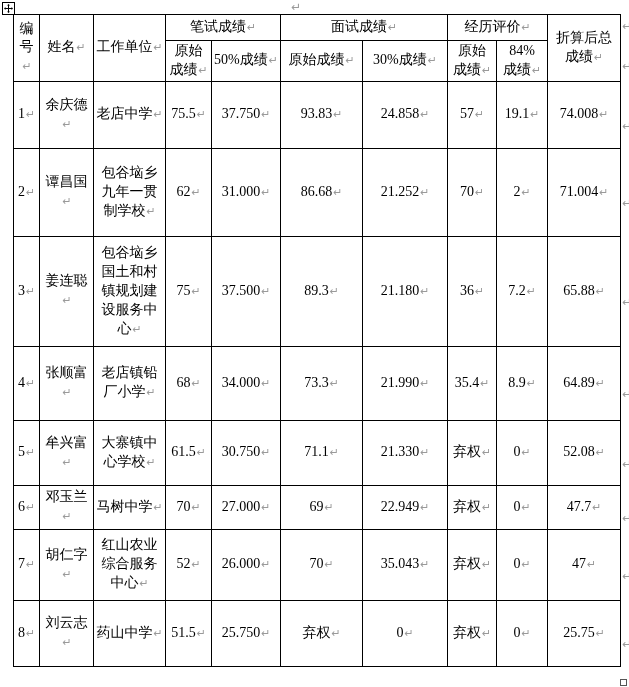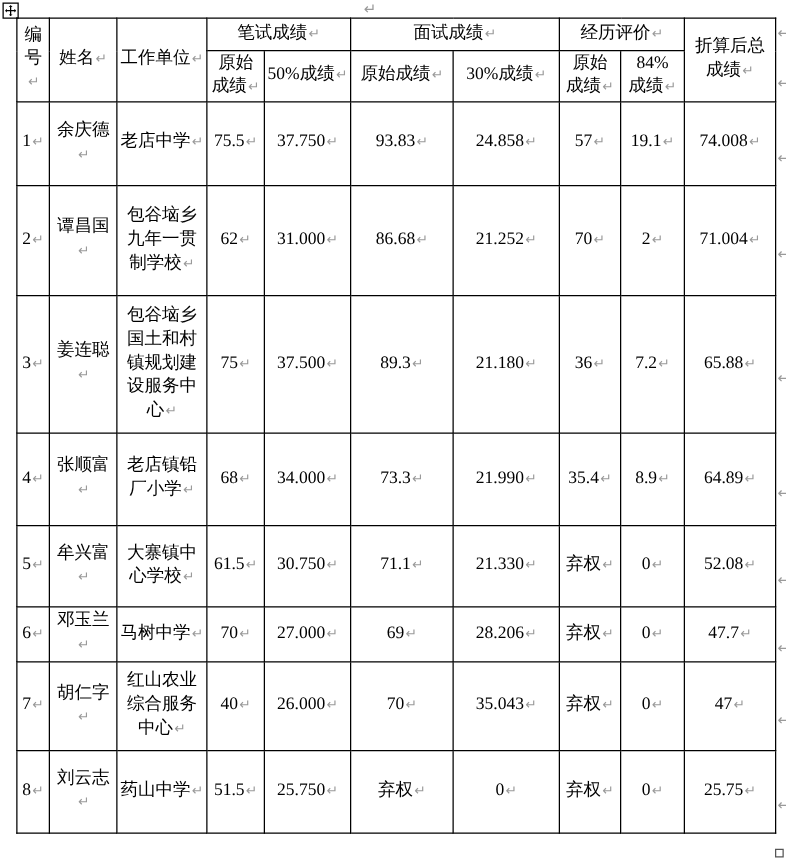--- a/index.html
+++ b/index.html
@@ -205,32 +205,32 @@
         <td><span class="txt">0</span><span class="mark">↵</span></td>
         <td><span class="txt">52.08</span><span class="mark">↵</span></td>
       </tr>
       <tr style="height: 44px;">
         <td><span class="txt">6</span><span class="mark">↵</span></td>
         <td><span class="txt">邓玉兰</span><span class="mark">↵</span></td>
         <td><span class="txt">马树中学</span><span class="mark">↵</span></td>
         <td><span class="txt">70</span><span class="mark">↵</span></td>
         <td><span class="txt">27.000</span><span class="mark">↵</span></td>
         <td><span class="txt">69</span><span class="mark">↵</span></td>
-        <td><span class="txt">28.206</span><span class="mark">↵</span></td>
+        <td><span class="txt">22.949</span><span class="mark">↵</span></td>
         <td><span class="txt">弃权</span><span class="mark">↵</span></td>
         <td><span class="txt">0</span><span class="mark">↵</span></td>
         <td><span class="txt">47.7</span><span class="mark">↵</span></td>
       </tr>
       <tr style="height: 71px;">
         <td><span class="txt">7</span><span class="mark">↵</span></td>
         <td><span class="txt">胡仁字</span><span class="mark">↵</span></td>
         <td><span class="txt">红山农业
 综合服务
 中心</span><span class="mark">↵</span></td>
-        <td><span class="txt">40</span><span class="mark">↵</span></td>
+        <td><span class="txt">52</span><span class="mark">↵</span></td>
         <td><span class="txt">26.000</span><span class="mark">↵</span></td>
         <td><span class="txt">70</span><span class="mark">↵</span></td>
         <td><span class="txt">35.043</span><span class="mark">↵</span></td>
         <td><span class="txt">弃权</span><span class="mark">↵</span></td>
         <td><span class="txt">0</span><span class="mark">↵</span></td>
         <td><span class="txt">47</span><span class="mark">↵</span></td>
       </tr>
       <tr style="height: 66px;">
         <td><span class="txt">8</span><span class="mark">↵</span></td>
         <td><span class="txt">刘云志</span><span class="mark">↵</span></td>

